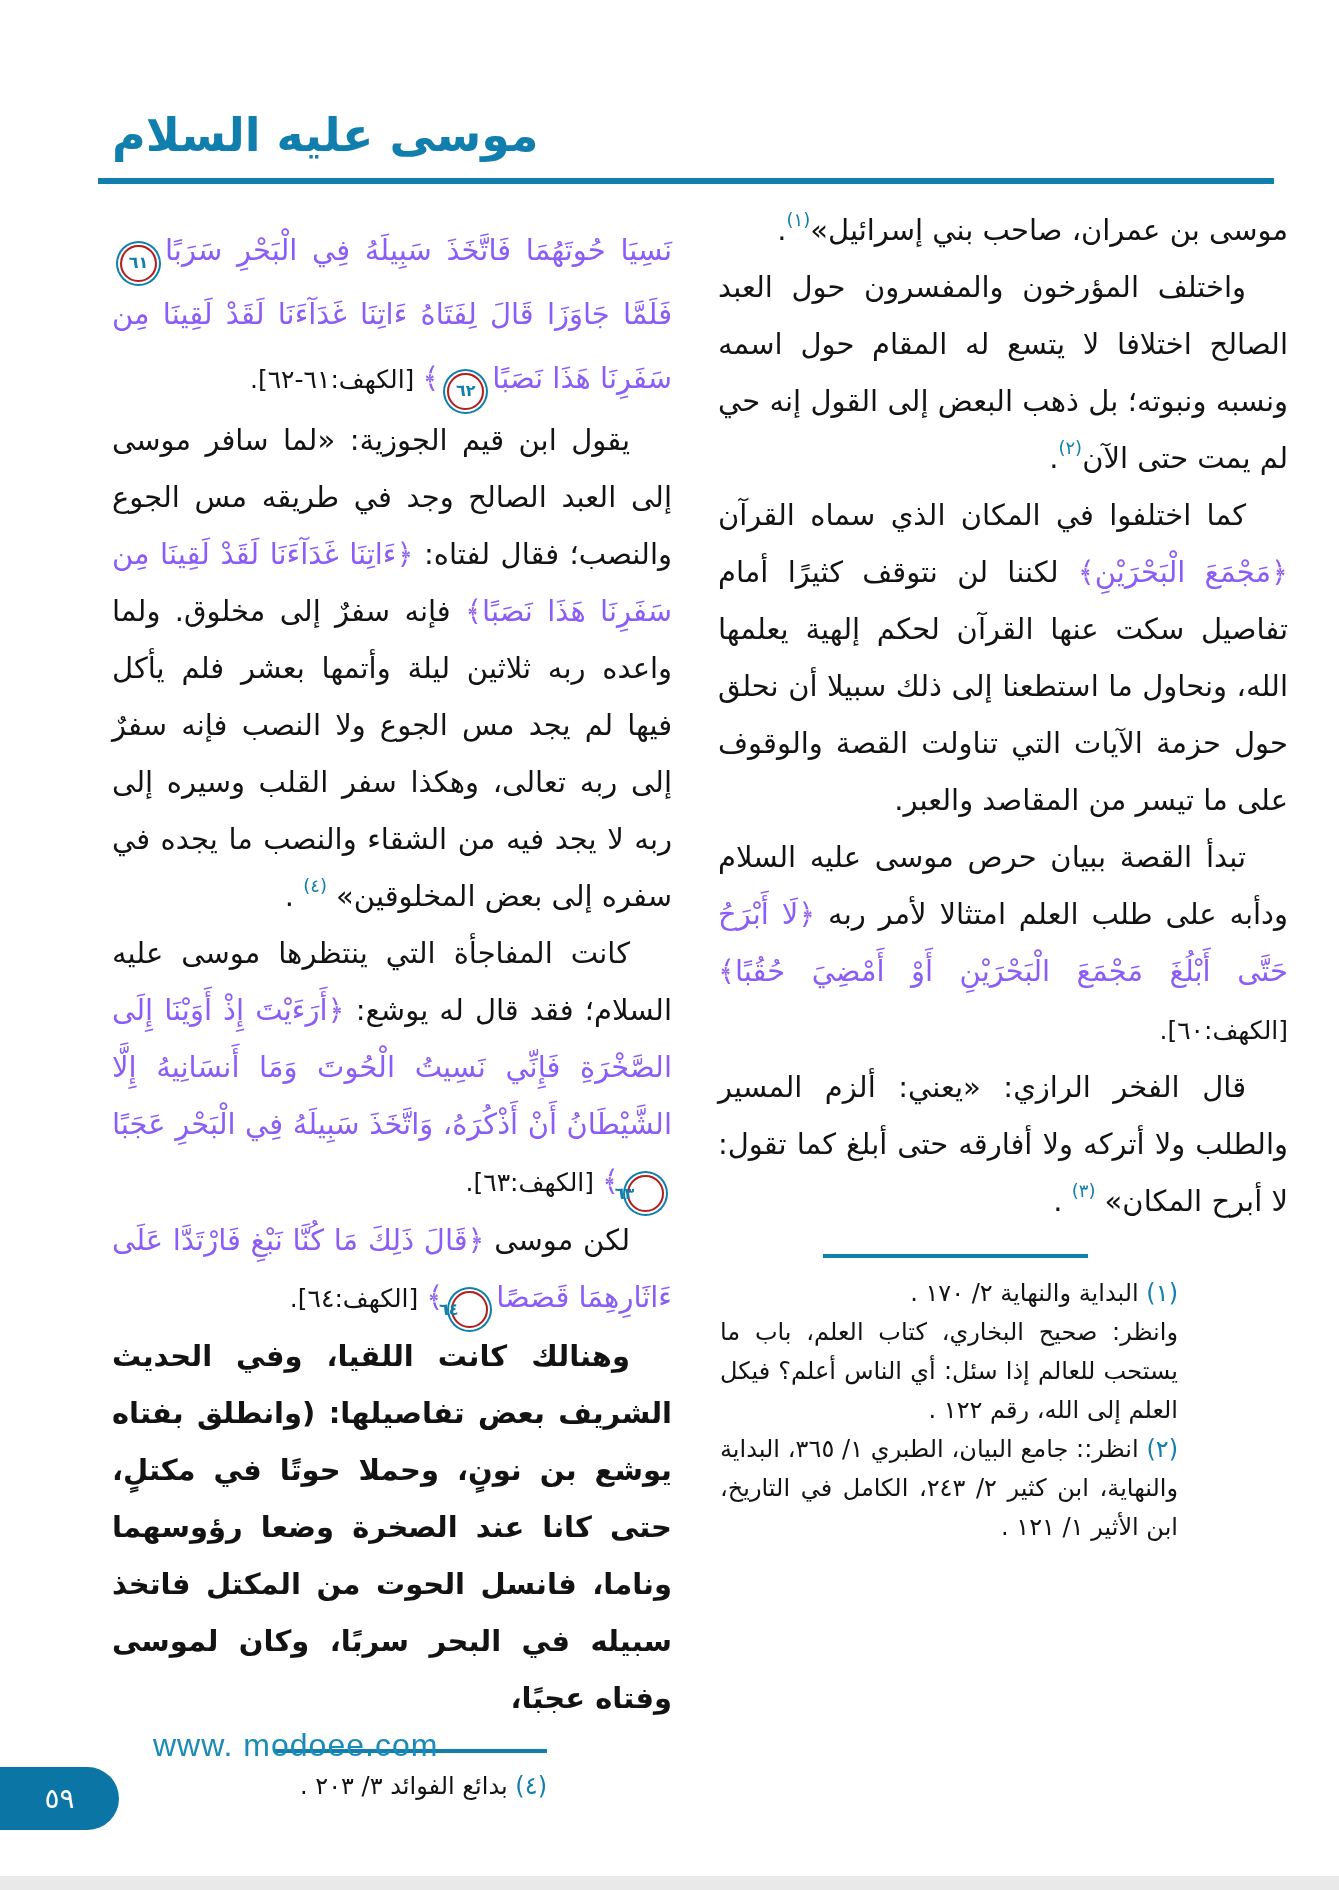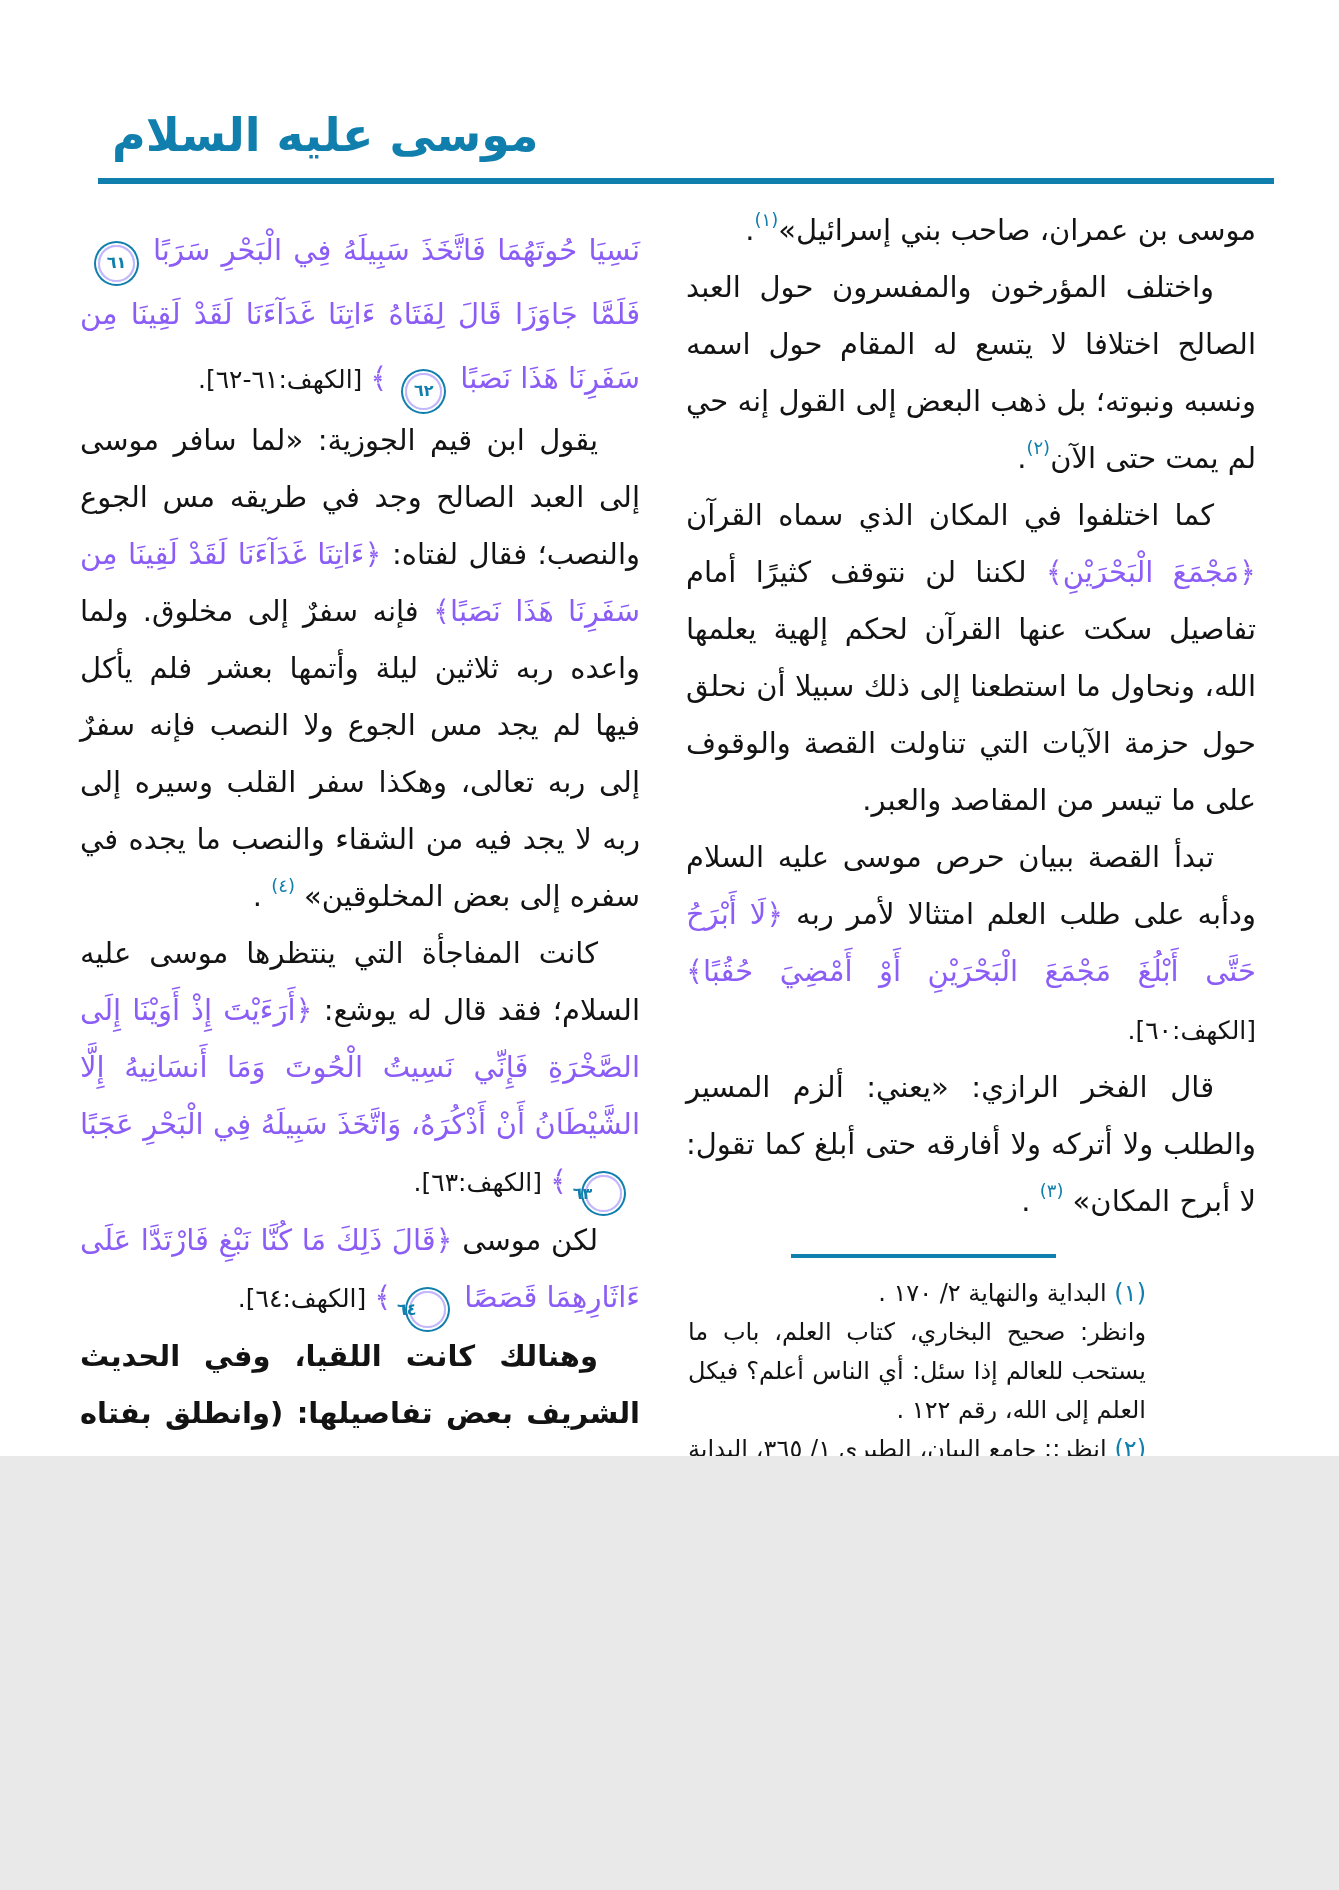--- a/index.html
+++ b/index.html
@@ -1,53 +1,53 @@
 <!DOCTYPE html>
 <html lang="ar"><head>
 <meta charset="utf-8">
 <style>
   html,body{margin:0;padding:0;background:#e9e9e9;}
   .page{
-    position:relative;width:1339px;height:1456px;background:#ffffff;
+    position:relative;width:1339px;height:1876px;background:#ffffff;
     font-family:"DejaVu Sans",sans-serif;color:#131313;overflow:hidden;
     margin:0 auto;
   }
   
   .callig{
     position:absolute;top:108px;left:112px;
     color:#117fad;font-size:46px;font-weight:bold;direction:rtl;
     letter-spacing:-1px;white-space:nowrap;
   }
   .rule{
     position:absolute;top:178px;left:98px;width:1176px;height:6px;background:#117fad;
   }
   
   .columns{
-    position:absolute;top:202px;left:80px;width:1176px;
+    position:absolute;top:202px;left:112px;width:1176px;
     display:flex;direction:rtl;gap:46px;
   }
   .col{width:570px;}
   .col-left{width:560px;}
   .para{
     margin:0;font-size:29px;line-height:57px;
     text-align:justify;direction:rtl;
   }
   .indent{text-indent:42px;}
   .bold{font-weight:bold;}
   .quran-block{line-height:64px;margin-top:16px;}
   .q{color:#8b5cf6;}
   .ref{font-size:25px;color:#131313;}
   .fnref{
     color:#117fad;font-size:18px;vertical-align:14px;line-height:0;
   }
   .ayah{
     display:inline-flex;align-items:center;justify-content:center;
-    width:33px;height:33px;border:2px solid #c4b5fd;border-radius:50%;
+    width:33px;height:33px;border:2px solid #b91c1c;border-radius:50%;
     box-shadow:0 0 0 2px #ffffff,0 0 0 4px #117fad;
-    font-size:16px;color:#117fad;vertical-align:-8px;margin:0 18px;
+    font-size:16px;color:#117fad;vertical-align:-8px;margin:0 8px;
     font-weight:bold;
   }
   
   .fn-sep{height:4px;background:#117fad;}
   .sep-right{width:265px;margin:24px 200px 16px auto;}
   .sep-left{width:273px;margin:22px 125px 14px auto;}
   .footnotes{direction:rtl;}
   .fns-right{margin:16px 110px 0 0;width:458px;}
   .fns-left{margin:0 125px 0 0;width:430px;}
   .fn-item{

